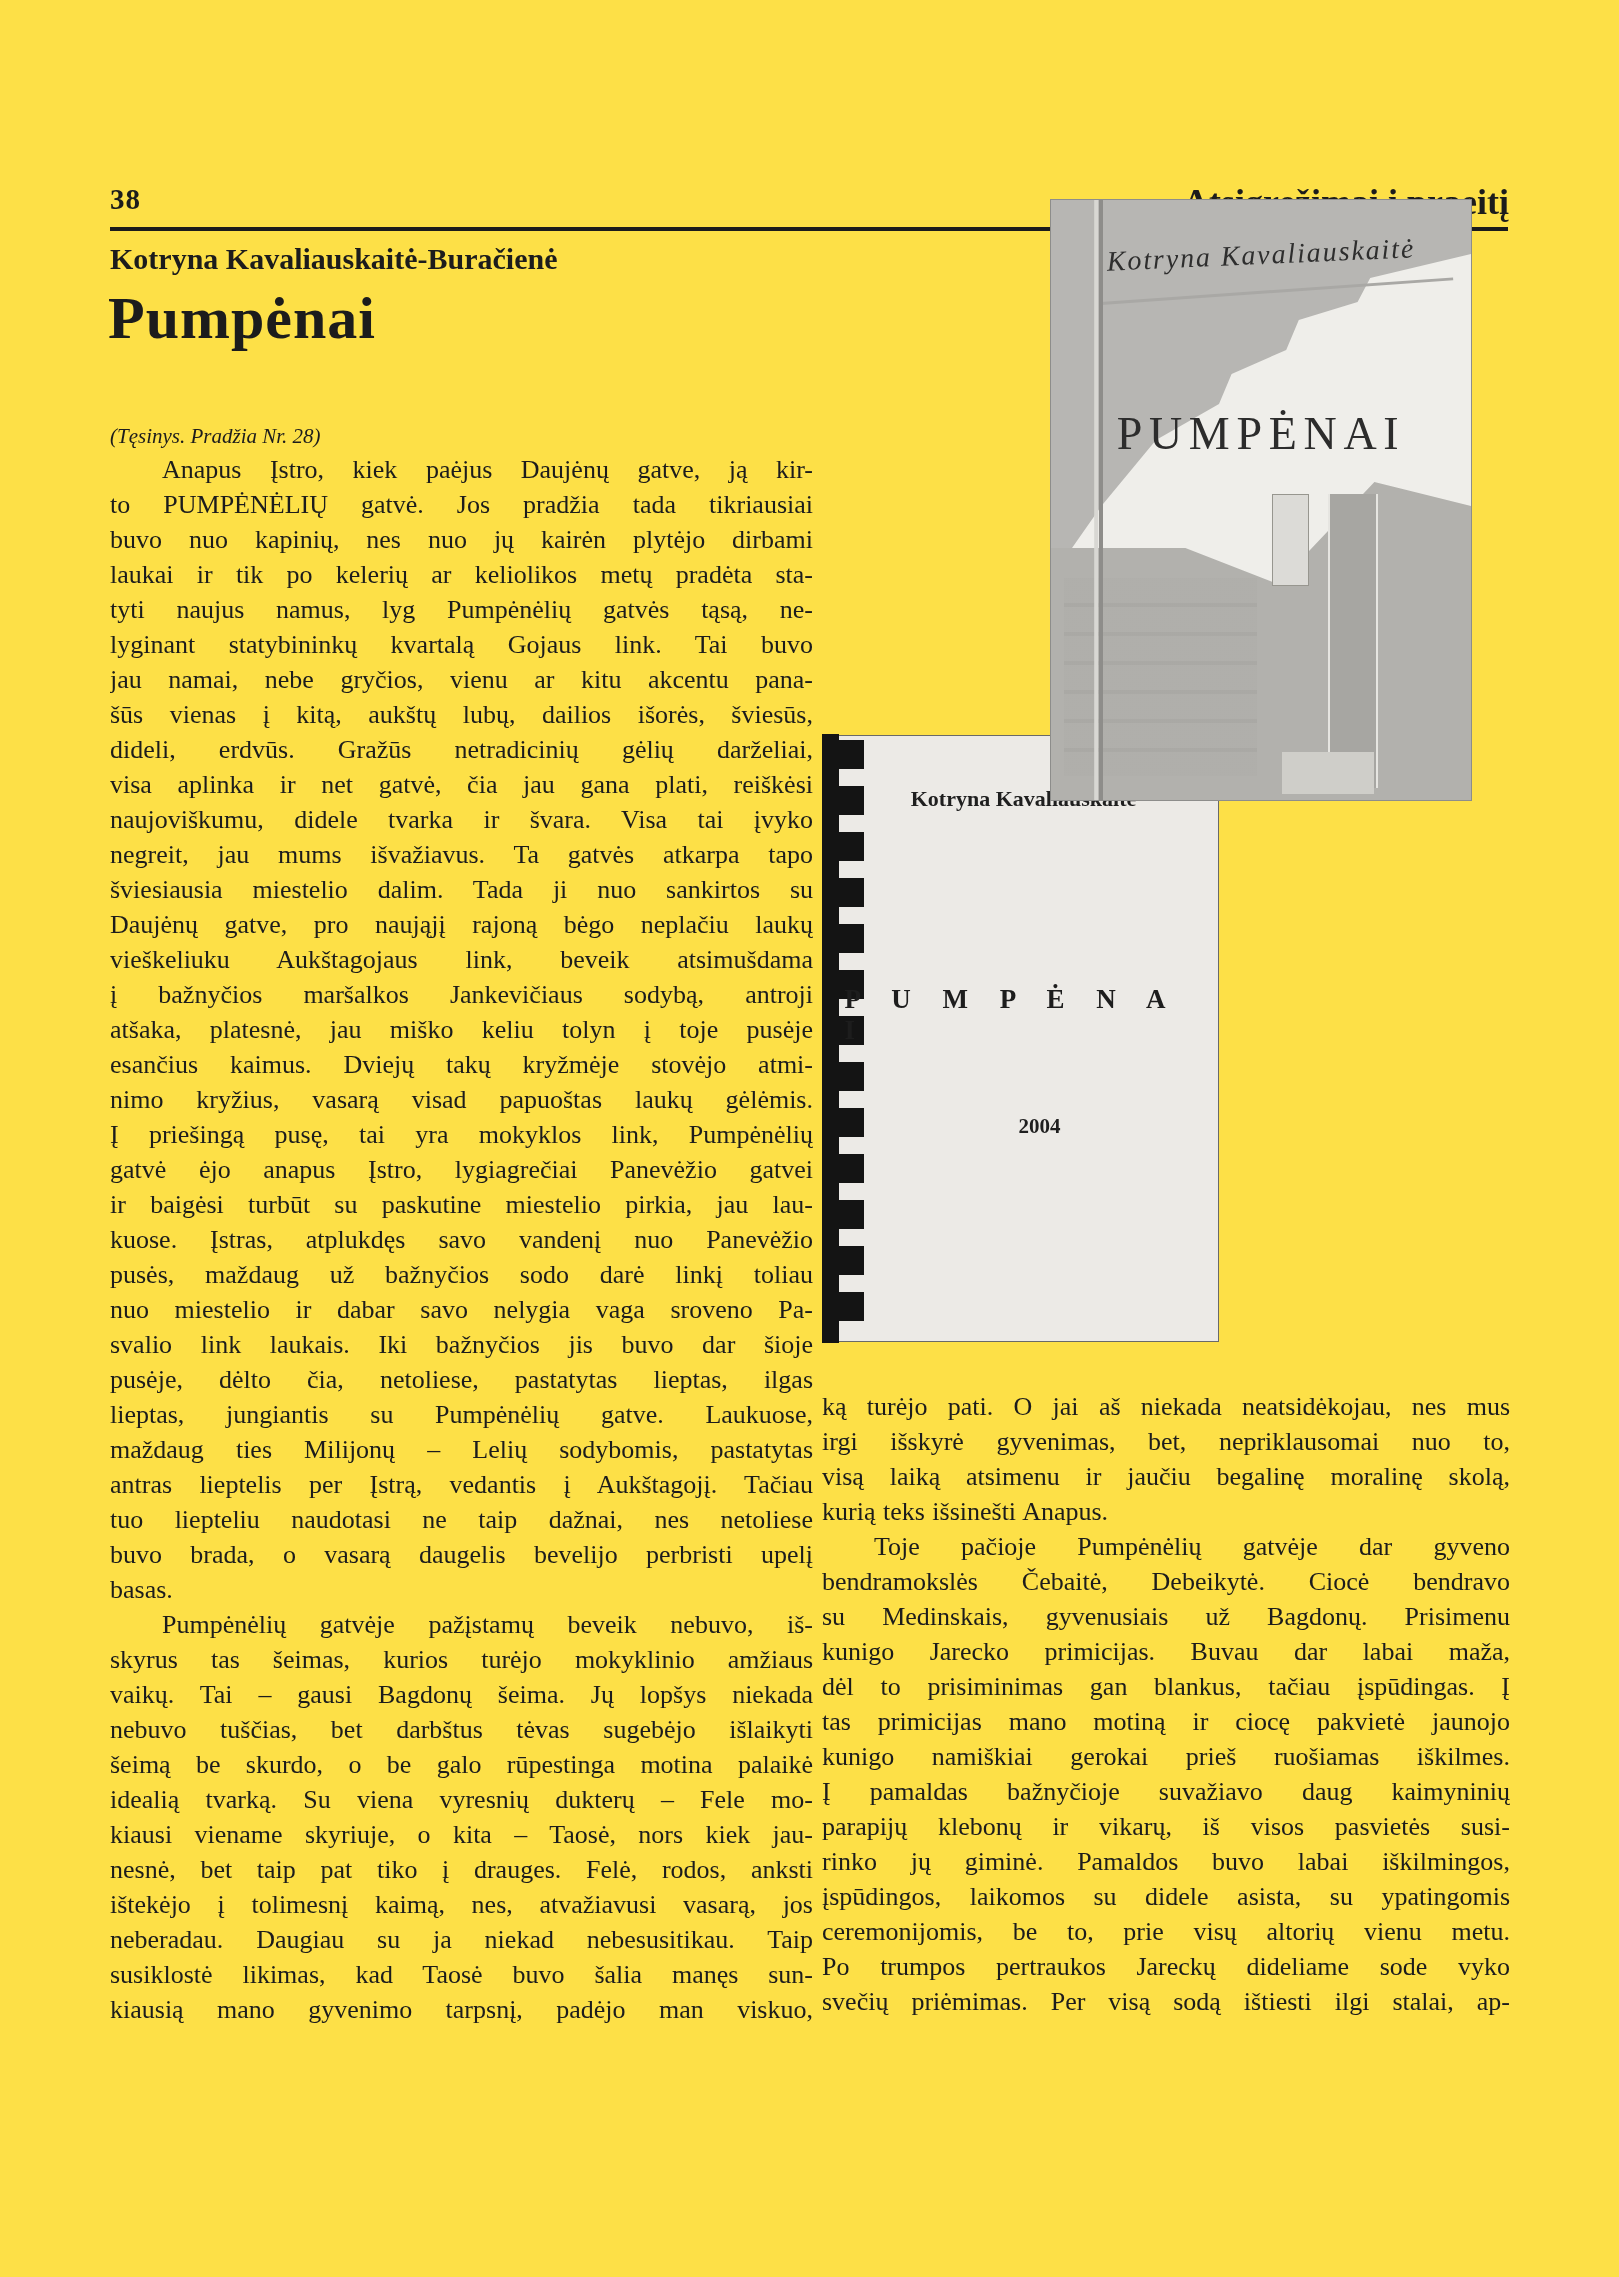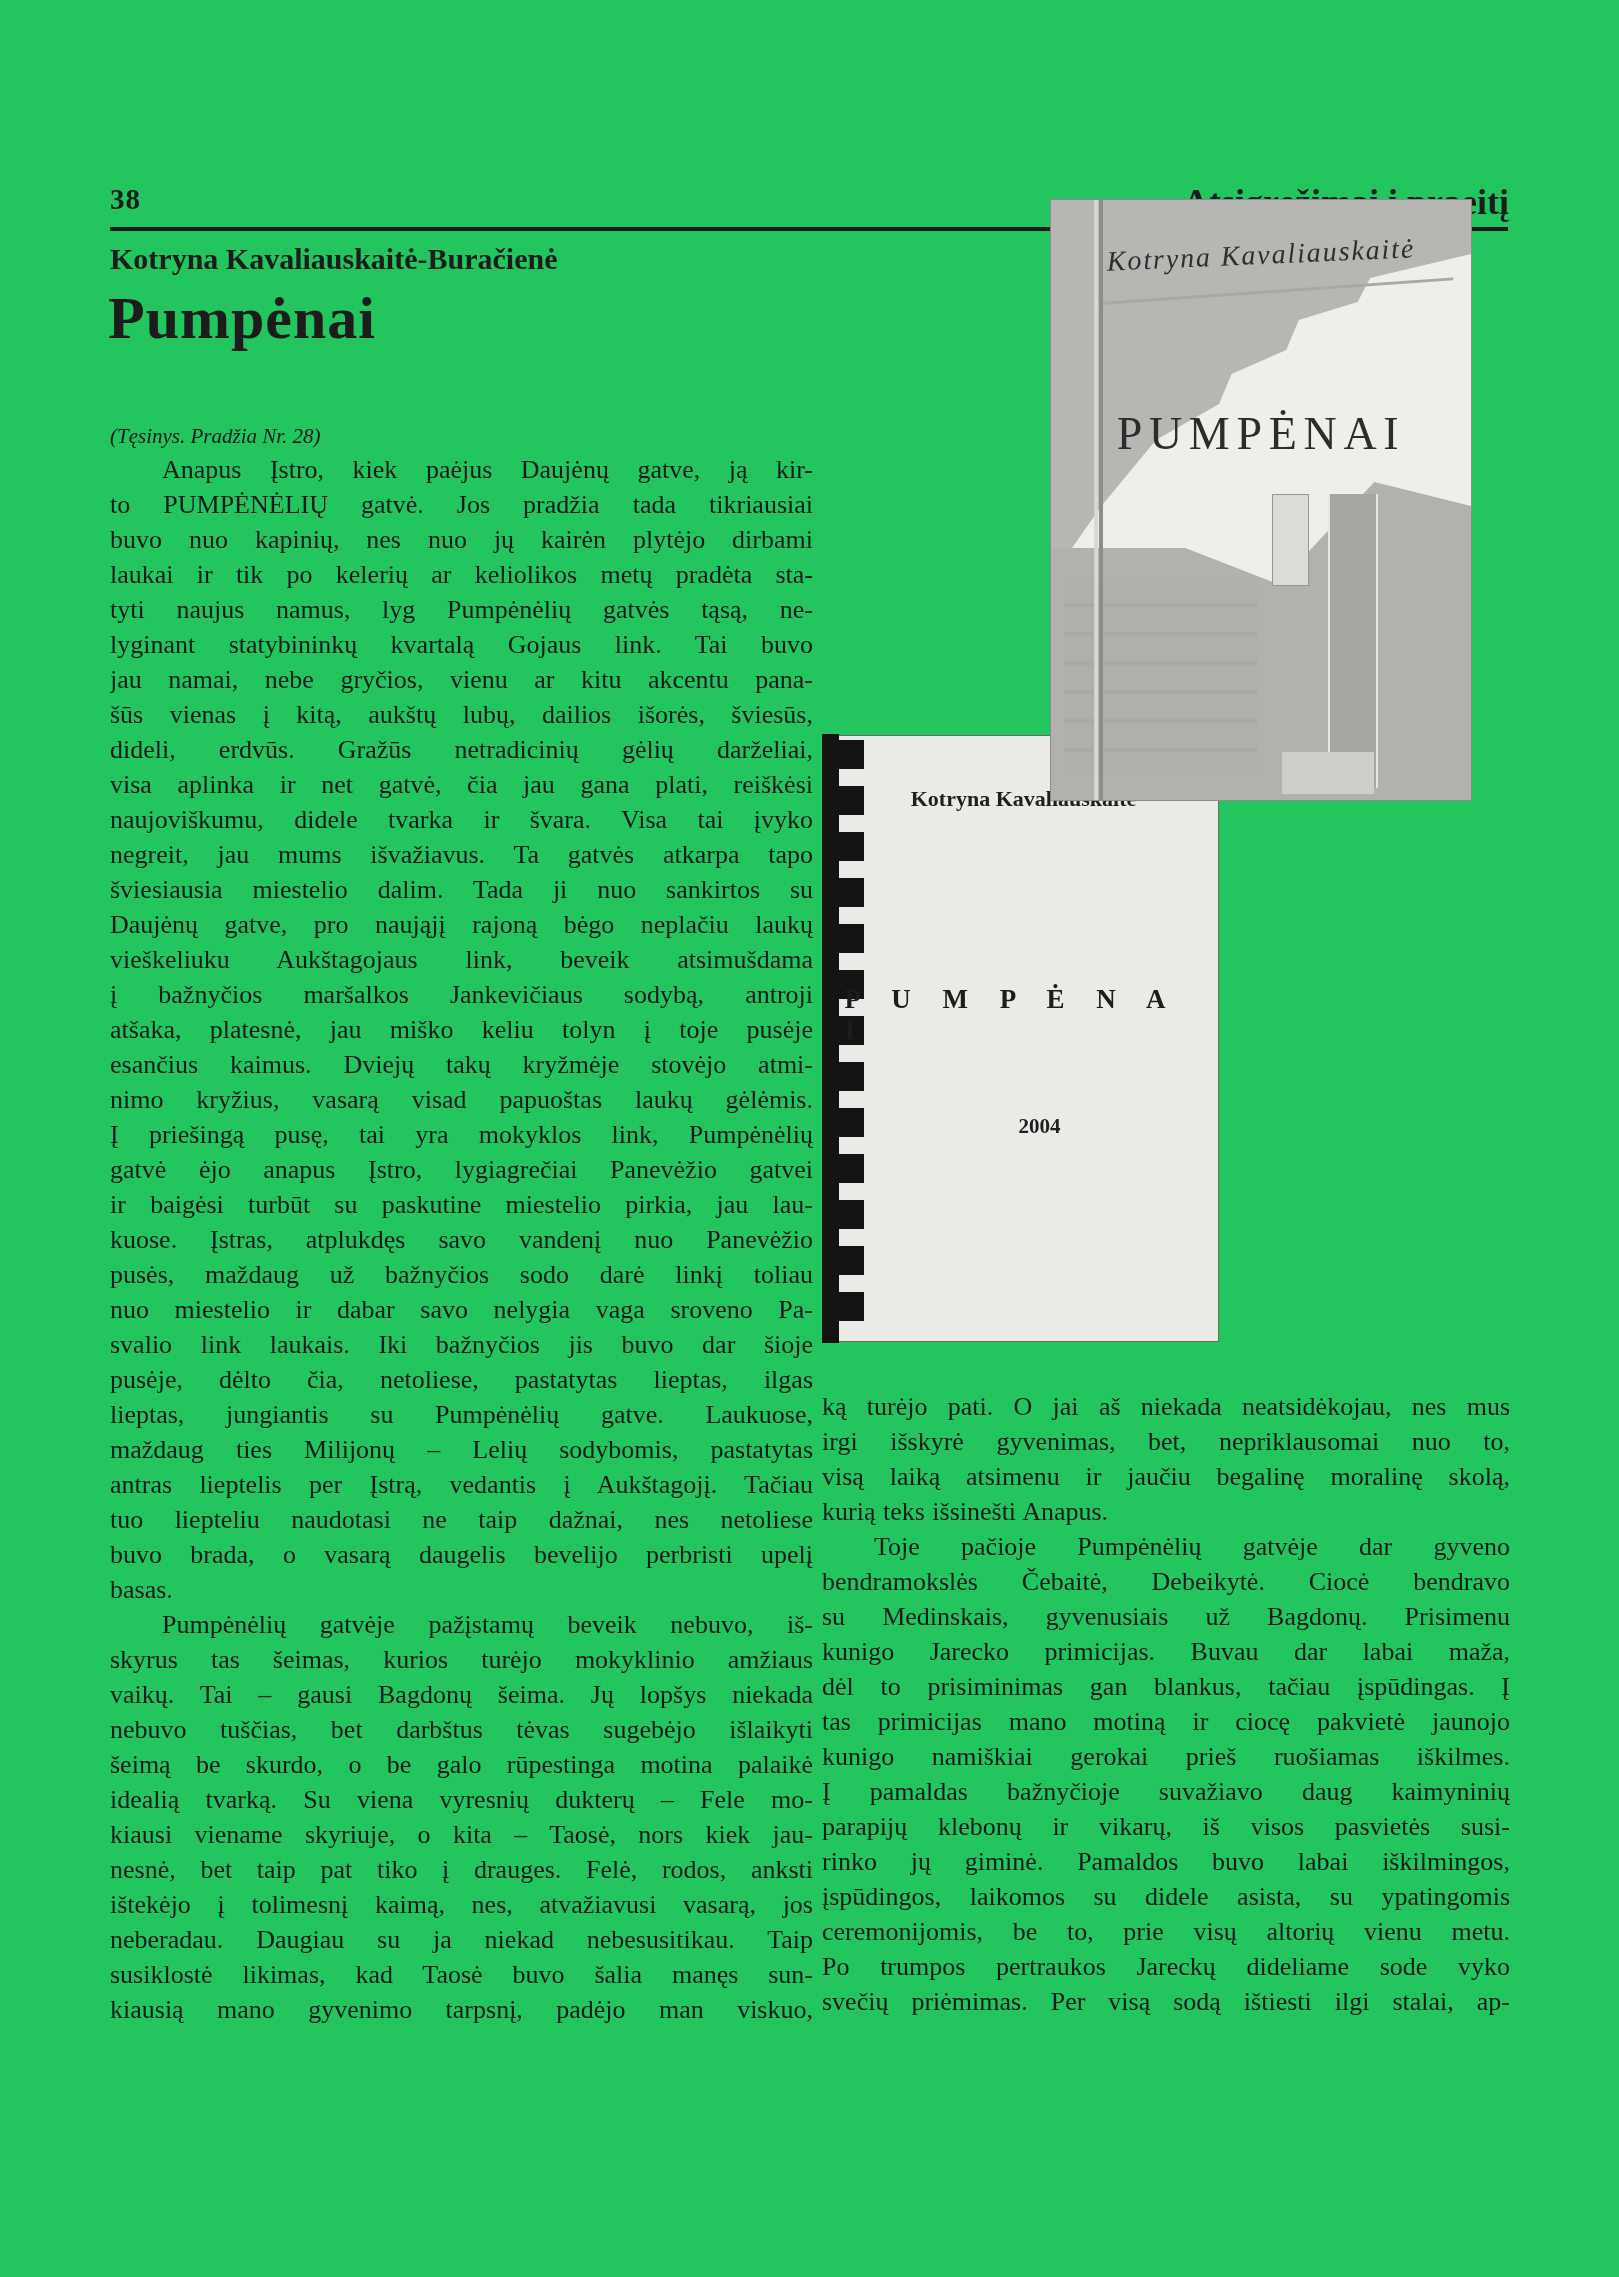--- a/index.html
+++ b/index.html
@@ -1,18 +1,18 @@
 <!DOCTYPE html>
 <html><head>
 <meta charset="utf-8">
 <style>
   html,body { margin:0; padding:0; background:#e0e0e0; }
   .page {
     position:relative; width:1620px; height:2278px; margin:0 auto;
-    background:#22c55e; overflow:hidden;
+    background:#fde047; overflow:hidden;
     font-family:"Liberation Serif", serif; color:#1c1c1c;
   }
 
   
   .page-number {
     position:absolute; left:110px; top:183px;
     font-size:29px; font-weight:bold; letter-spacing:1px;
   }
   .running-head {
     position:absolute; right:111px; top:181px;

